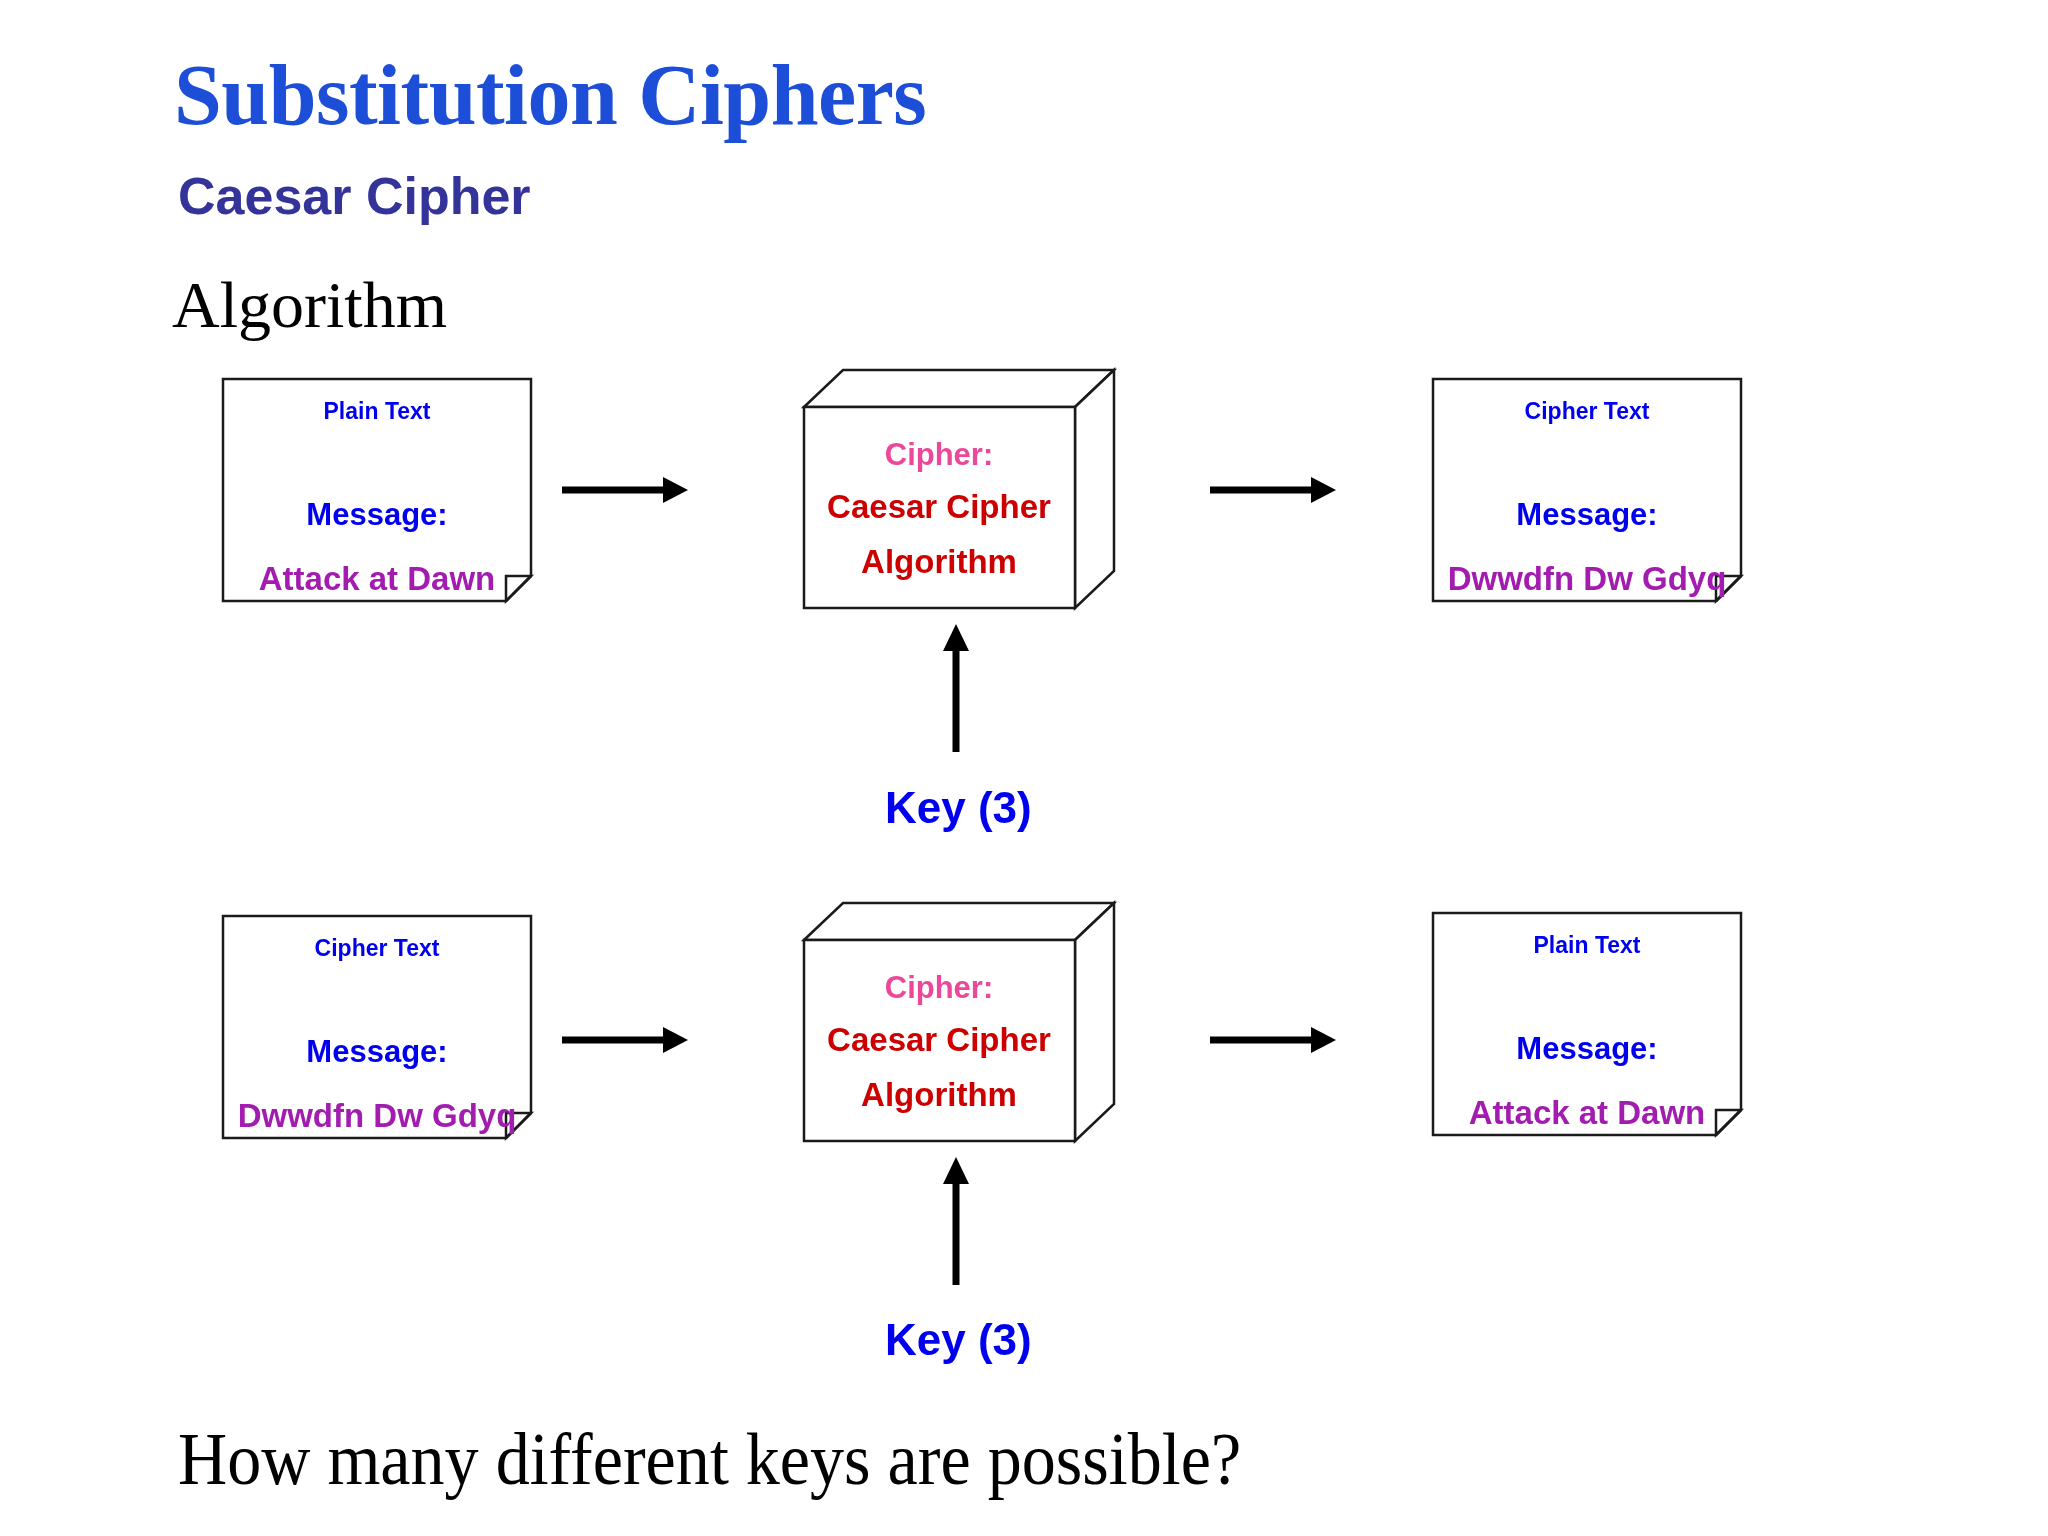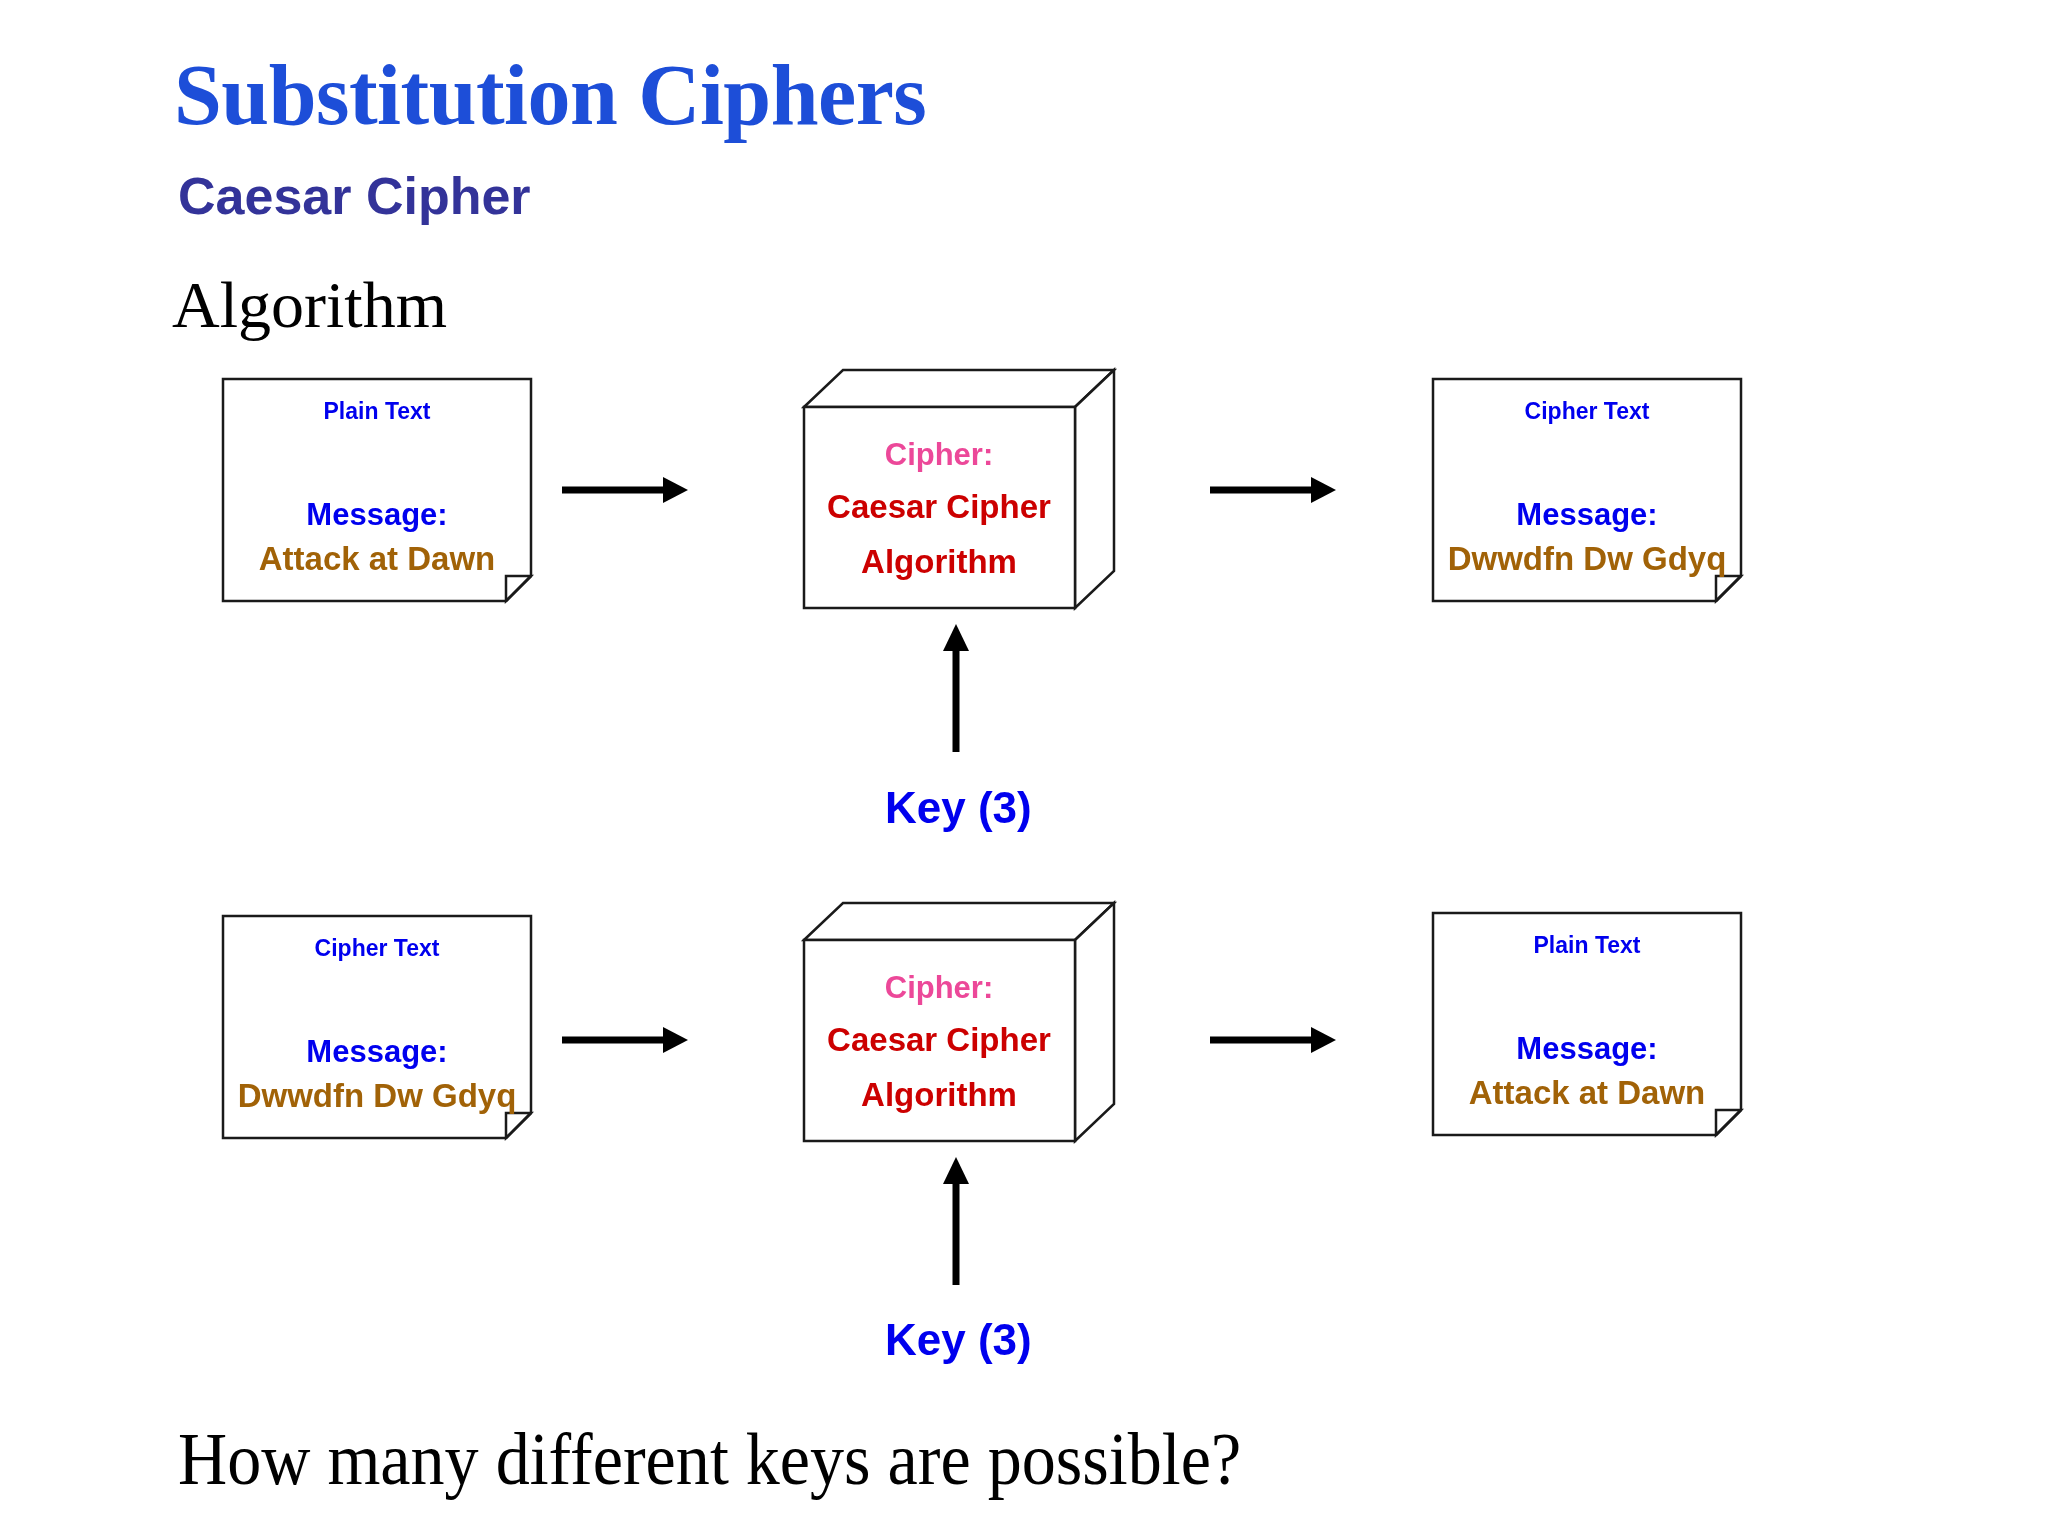--- a/index.html
+++ b/index.html
@@ -101,24 +101,24 @@
     font-size: 31px;
     color: #0000EE;
     line-height: 1;
     white-space: nowrap;
     margin-top: 76px;
   }
   .doc-msg-value {
     font-family: "Liberation Sans", sans-serif;
     font-weight: bold;
     font-size: 33px;
-    color: #a16207;
-    line-height: 1;
-    white-space: nowrap;
-    margin-top: 12px;
+    color: #a21caf;
+    line-height: 1;
+    white-space: nowrap;
+    margin-top: 32px;
   }
 
   
   .cube {
     position: absolute;
     width: 312px;
     height: 240px;
   }
   .cube svg { position: absolute; left: 0; top: 0; overflow: visible; }
   .cube-body {

